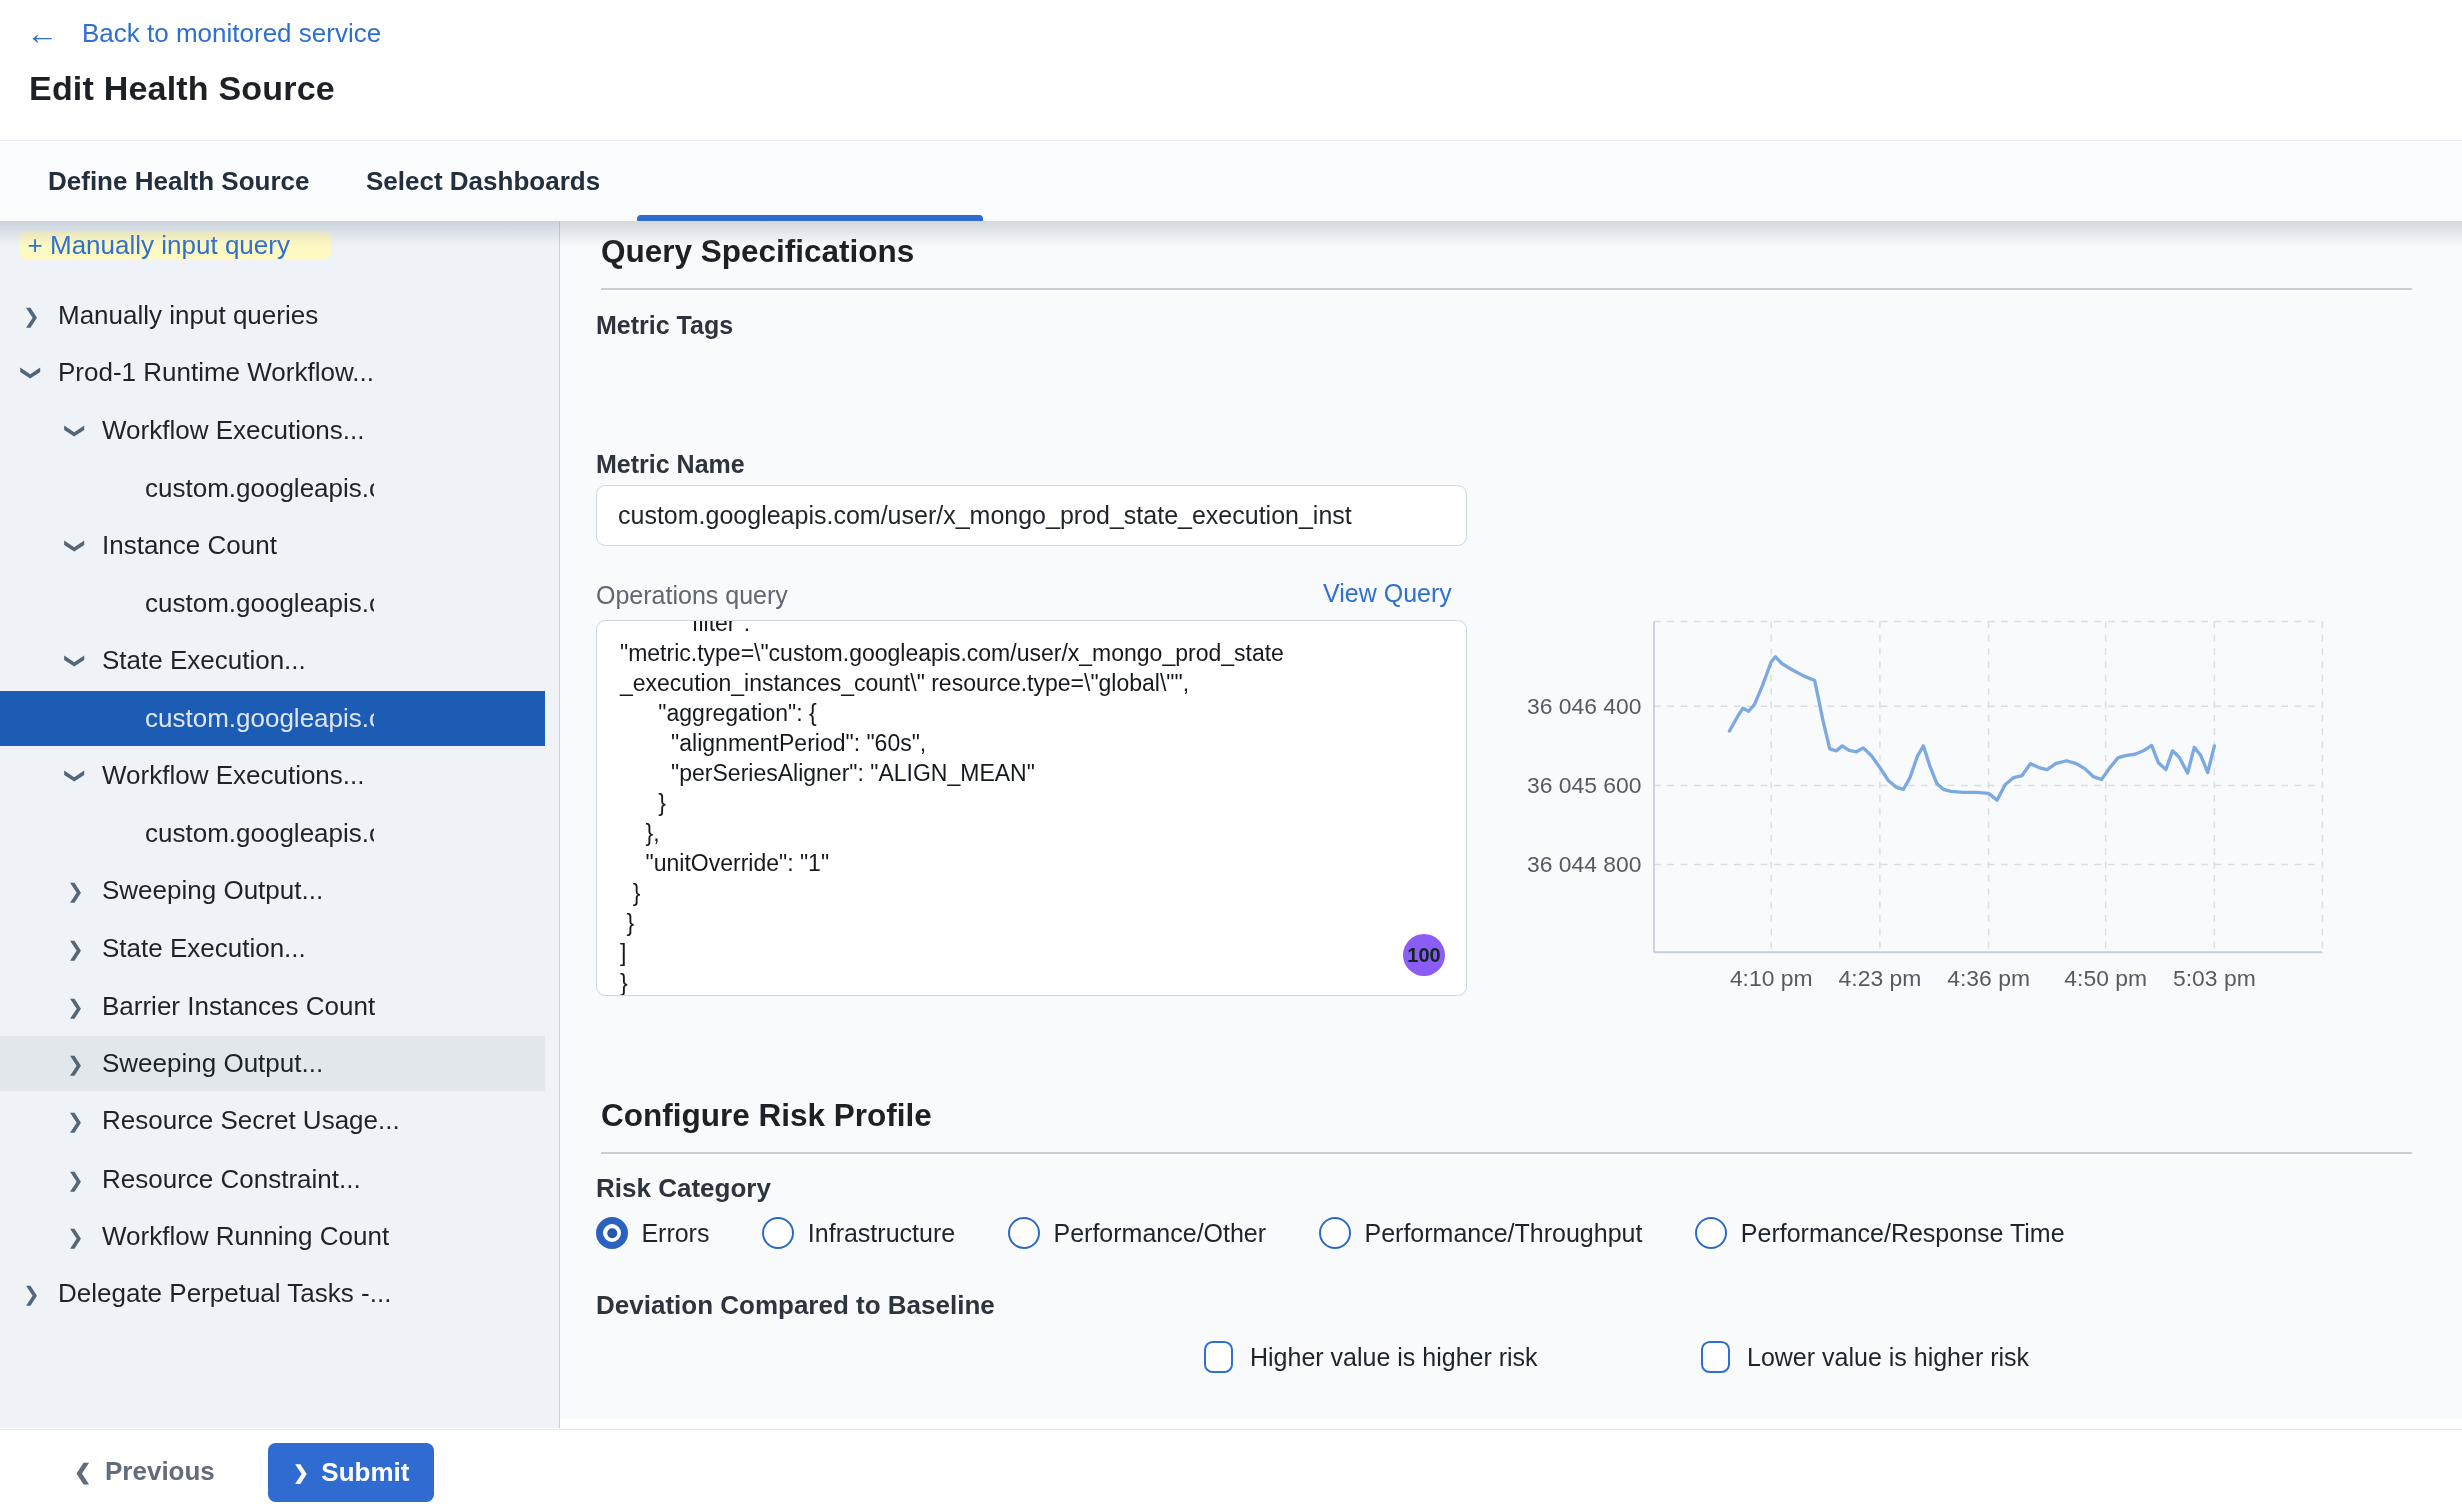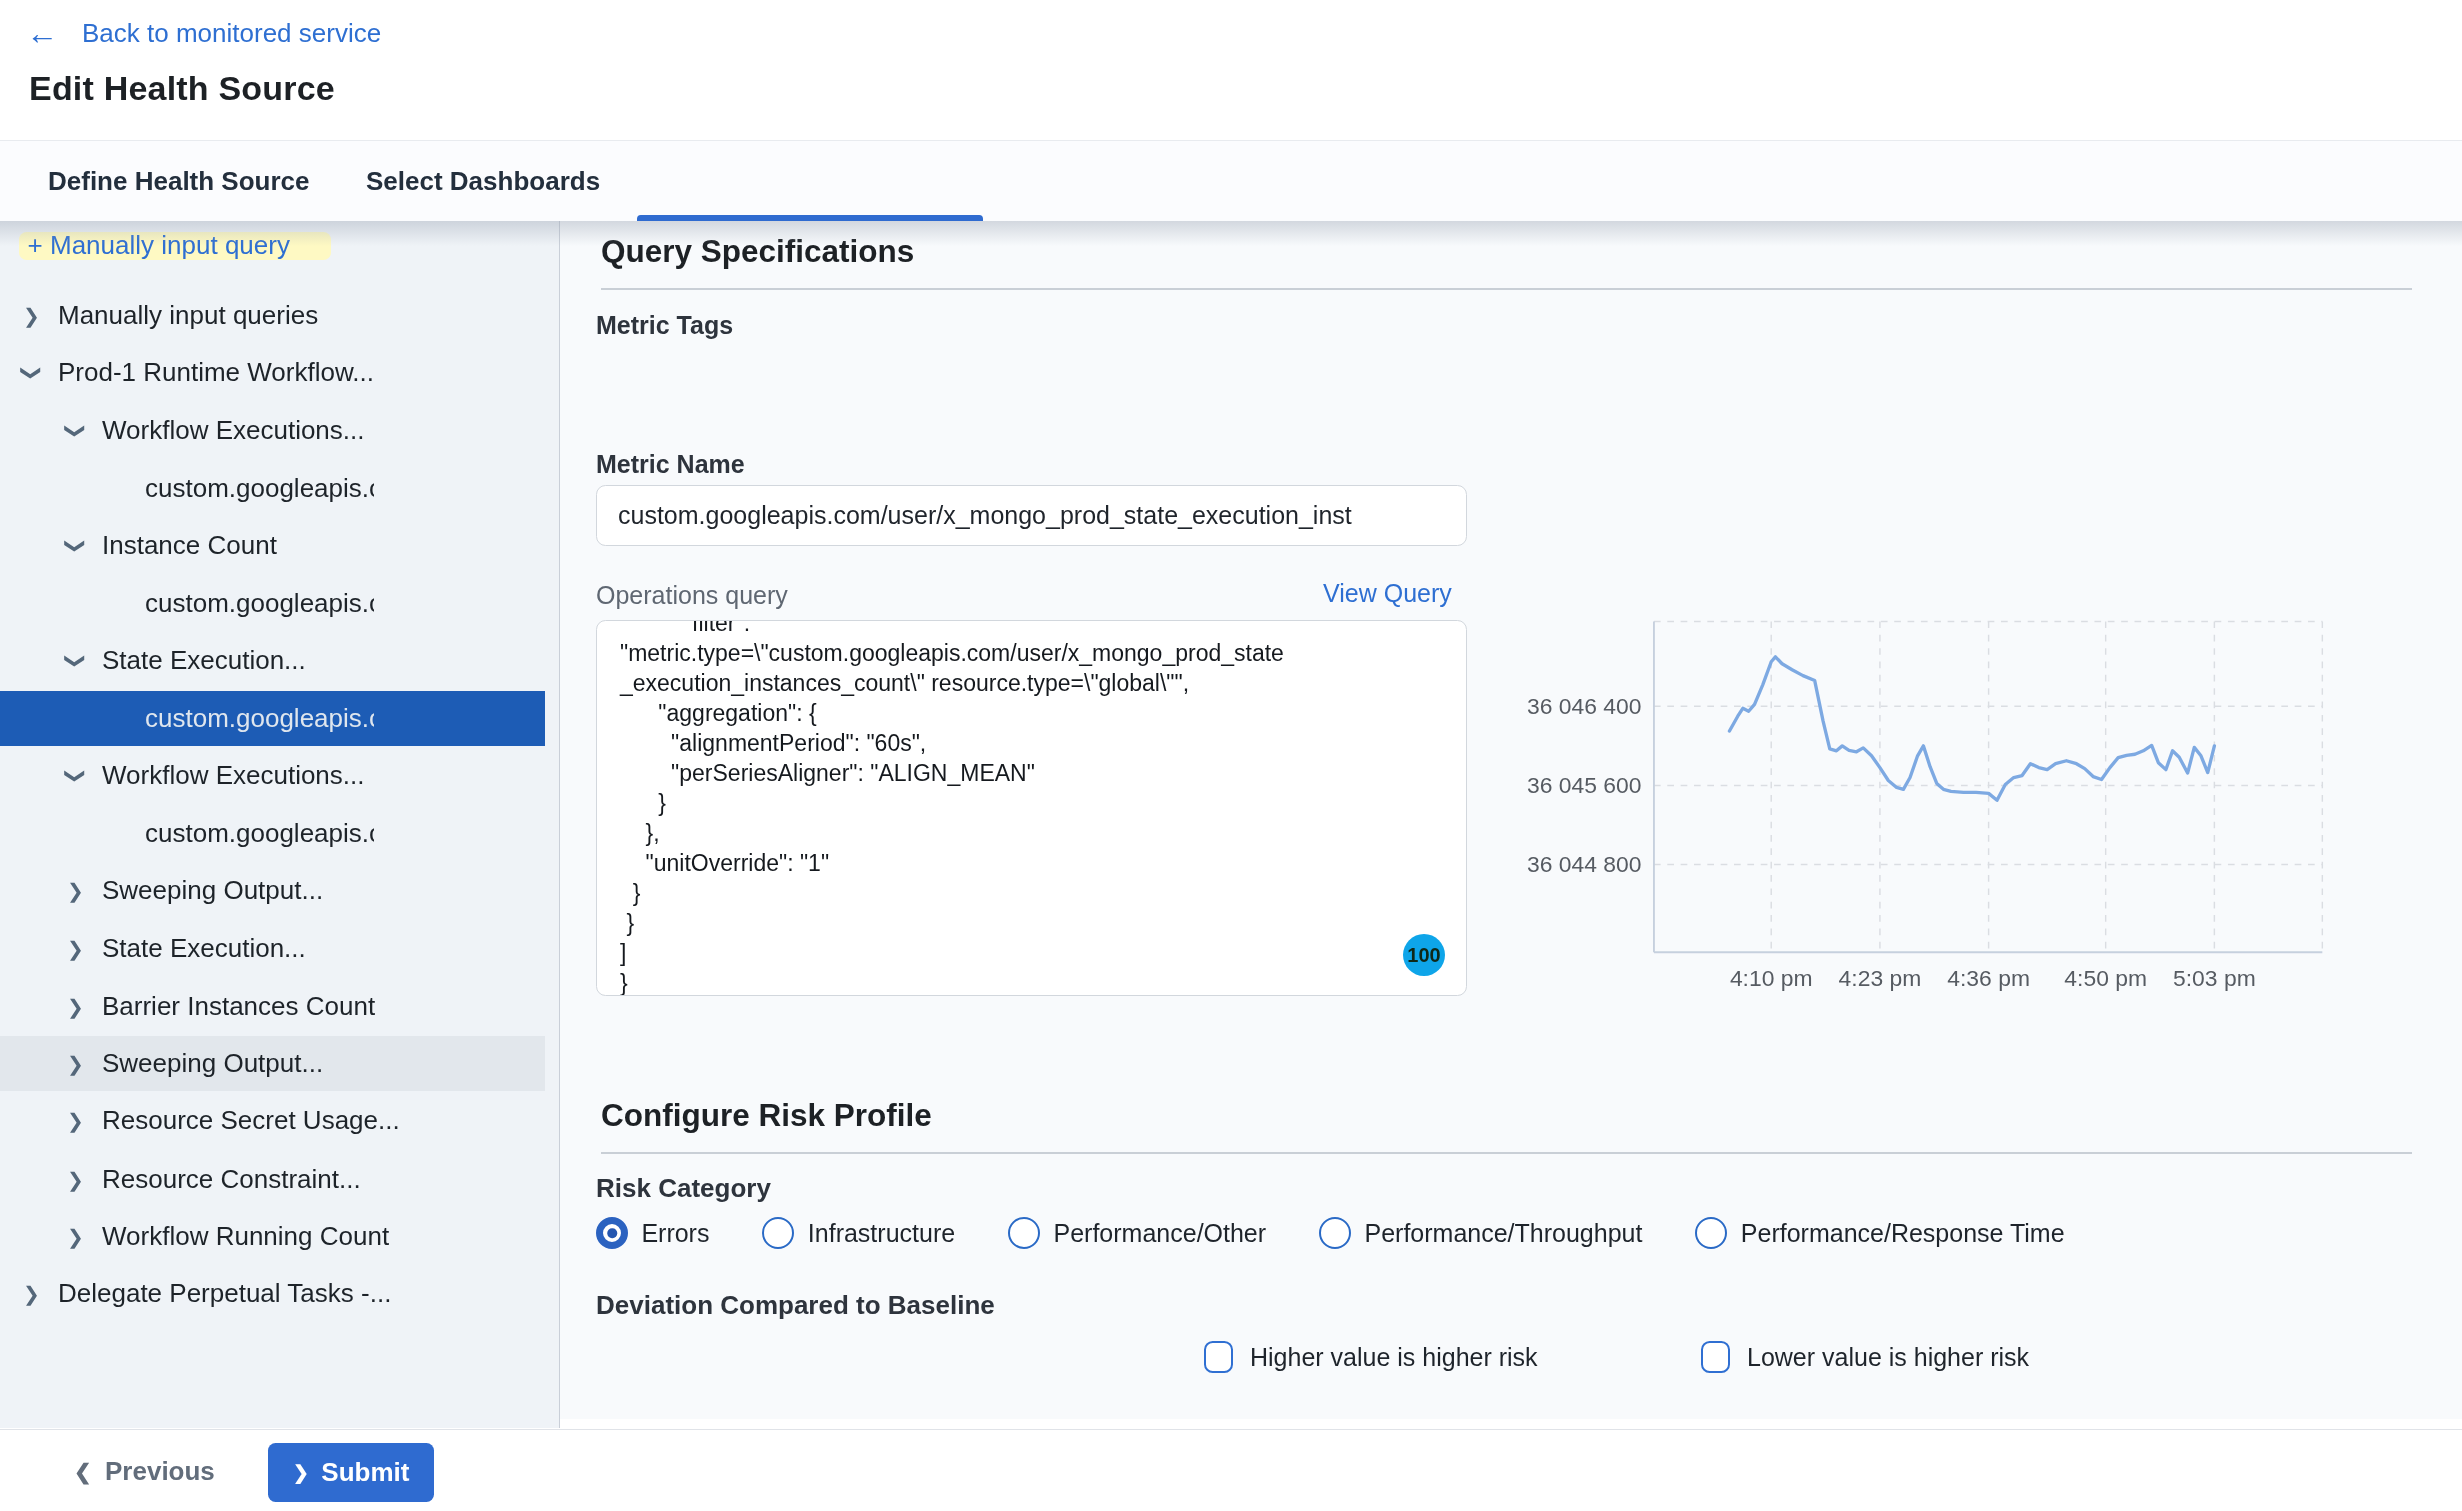--- a/index.html
+++ b/index.html
@@ -47,21 +47,21 @@
   .field-label { position:absolute; font-size:25px; font-weight:600; color:#2e343d; }
   .box { position:absolute; left:36px; width:871px; background:#ffffff; border:1.9px solid #d2d7dd; border-radius:9.5px; }
   #tag-chip { position:absolute; left:13.4px; top:9.5px; height:41px; display:flex; align-items:center; gap:14.3px; background:#5b6a7c; border-radius:5.7px; padding:0 15.3px; cursor:default; }
   #tag-chip-label { color:#ffffff; font-size:24px; font-weight:500; white-space:nowrap; }
   #tag-chip-close { color:#c3ccd6; font-size:25px; cursor:pointer; line-height:25px; }
   #metric-name-value { position:absolute; left:21px; top:0; height:100%; display:flex; align-items:center; font-size:25px; color:#1f242b; white-space:nowrap; overflow:hidden; width:830px; }
   #ops-label { position:absolute; left:36px; top:360px; font-size:25px; color:#5f6772; }
   #view-query-link { position:absolute; left:763px; top:358px; font-size:25px; color:#2e6fd2; cursor:pointer; }
   #query-box { top:399px; height:376px; overflow:hidden; }
   #query-pre { white-space:pre; font-family:"Liberation Sans", sans-serif; font-size:23px; line-height:30px; color:#15191e; margin:-13.4px 0 0 23px; }
-  #records-badge { position:absolute; right:21px; bottom:19px; width:42px; height:42px; border-radius:50%; background:#0ea5e9; display:flex; align-items:center; justify-content:center; font-size:20px; font-weight:700; color:#0f2817; }
+  #records-badge { position:absolute; right:21px; bottom:19px; width:42px; height:42px; border-radius:50%; background:#8b5cf6; display:flex; align-items:center; justify-content:center; font-size:20px; font-weight:700; color:#0f2817; }
 
   
   #chart { position:absolute; left:957px; top:389px; width:907px; height:410px; }
   #chart text { font-family:"Liberation Sans", sans-serif; }
   .ytick { font-size:24px; fill:#565b62; }
   .xtick { font-size:24px; fill:#565b62; }
 
   
   #radio-row { position:absolute; left:36px; top:993px; height:38px; display:flex; align-items:center; gap:53px; }
   .radio-item { display:flex; align-items:center; gap:13.4px; cursor:pointer; }

